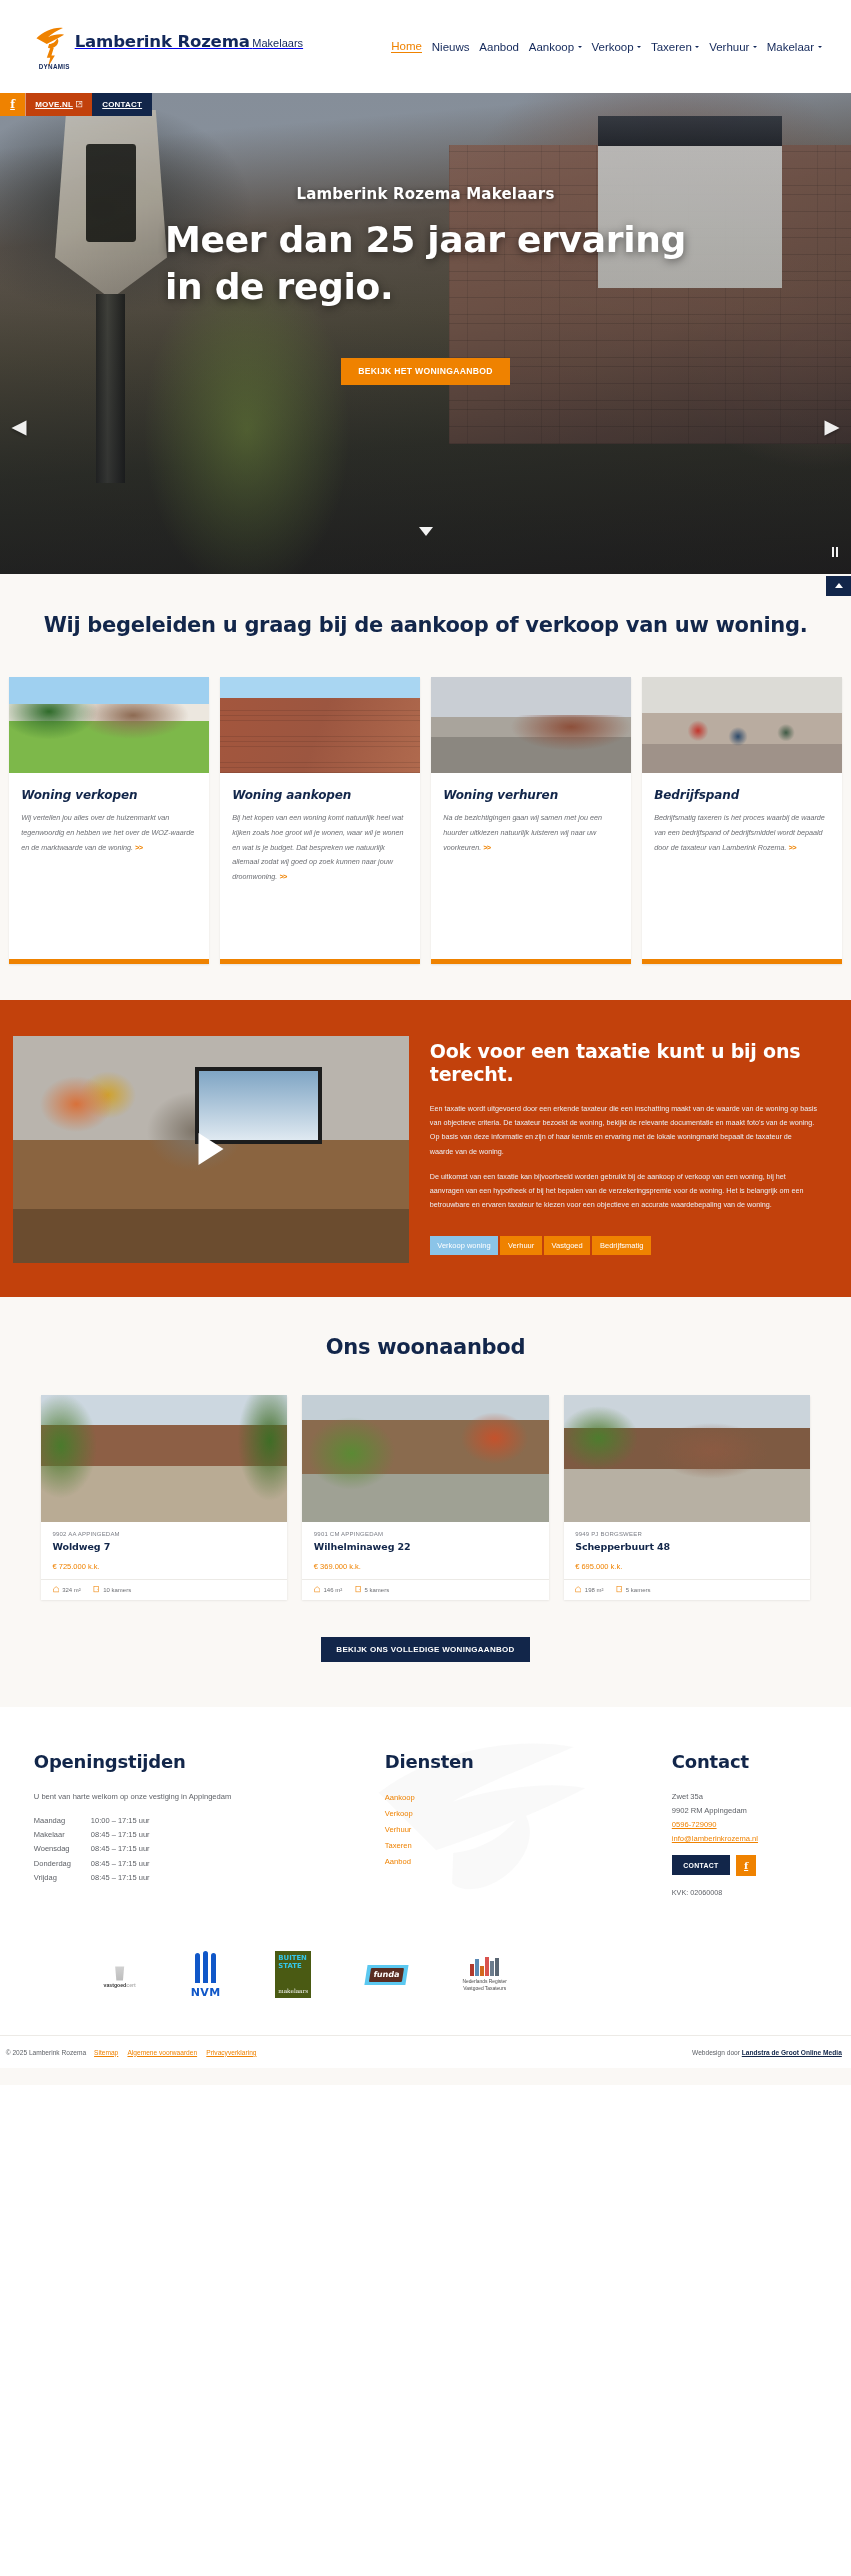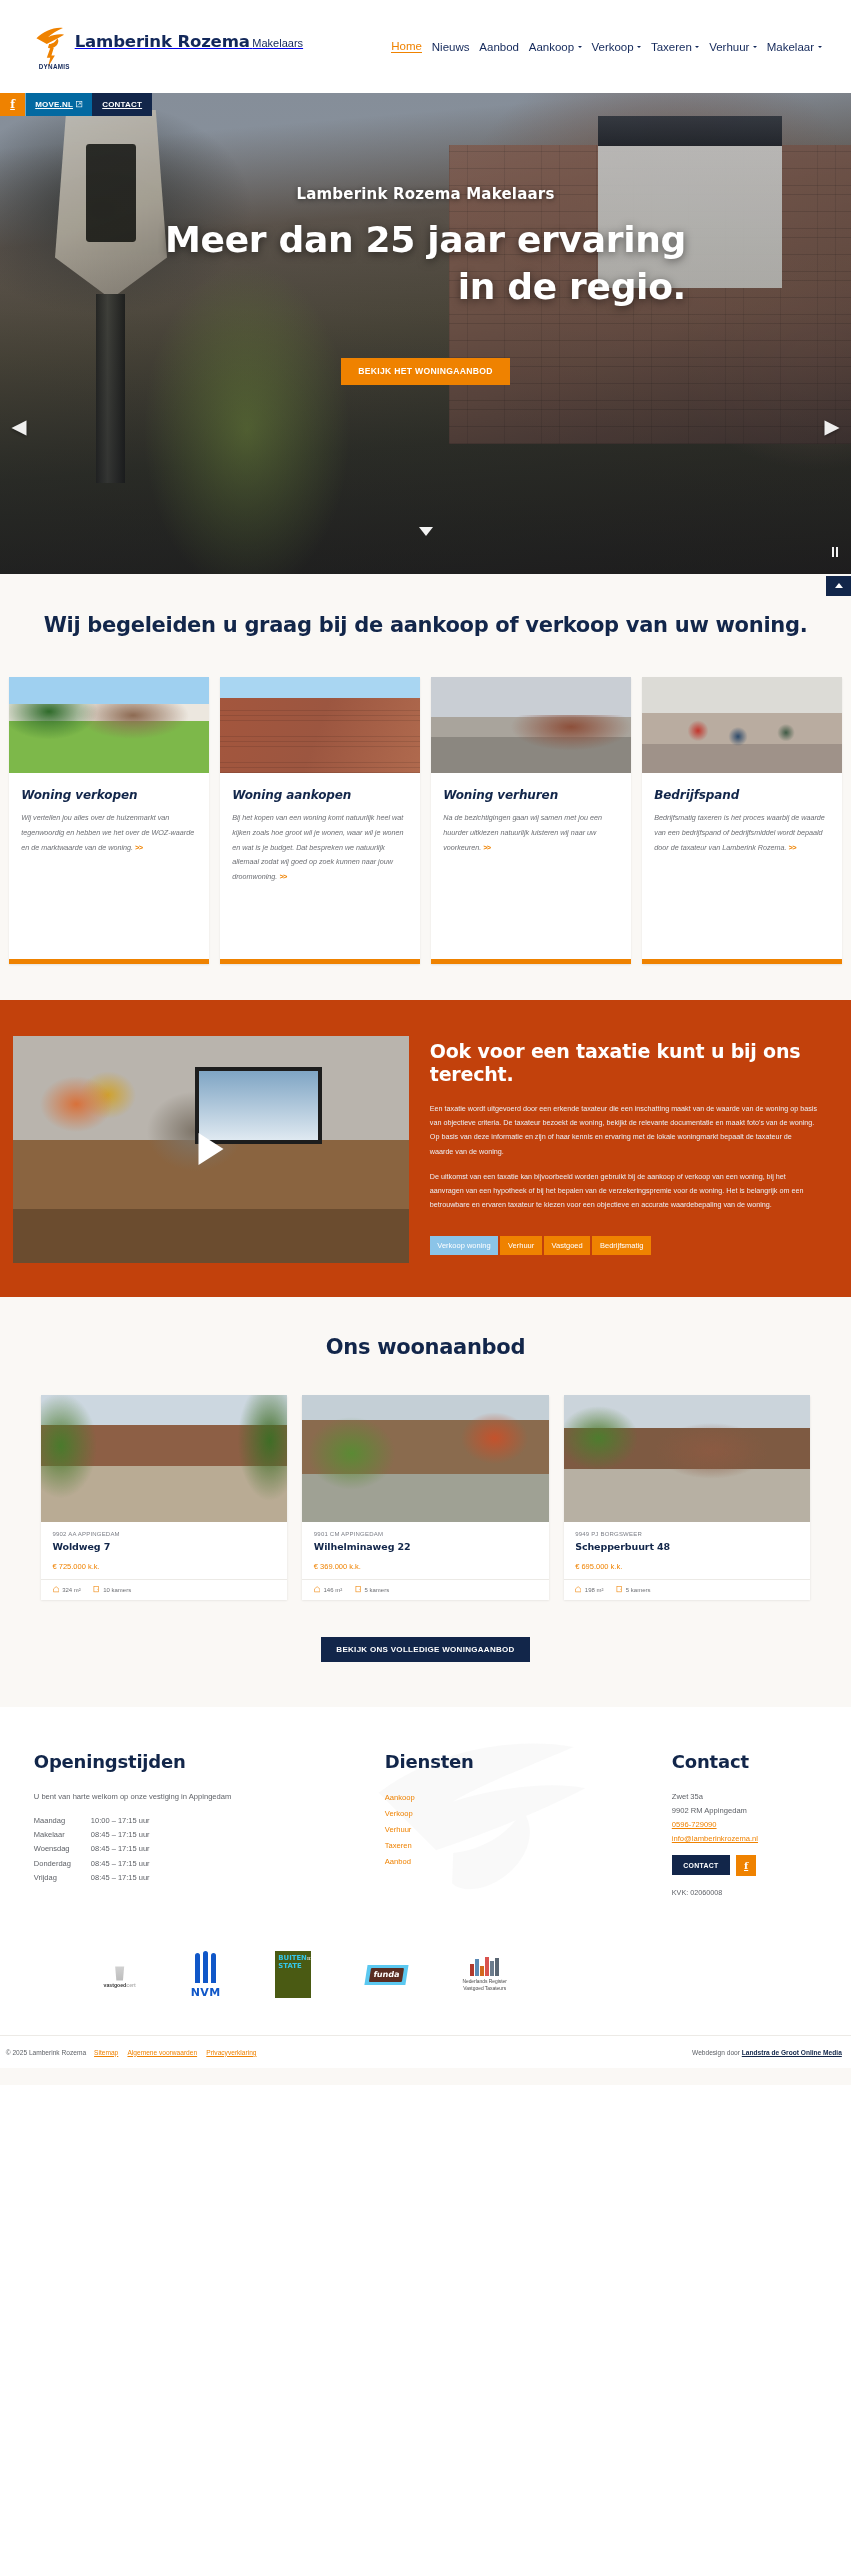--- a/index.html
+++ b/index.html
@@ -27,21 +27,21 @@
   .mainnav a{
     font-size:11.5px;color:#13285a;text-decoration:none;position:relative;
     display:inline-flex;align-items:center;gap:2.9px;
   }
   .mainnav a.active{color:#ef8200;border-bottom:1.1px solid #ef8200;padding-bottom:0.6px;}
   .caret{display:inline-block;width:0;height:0;border-left:2.3px solid transparent;border-right:2.3px solid transparent;border-top:2.9px solid #13285a;margin-left:0.6px;}
 
   
   .utilbar{position:absolute;top:93px;left:0;display:flex;z-index:45;height:23px;}
   .util-fb{width:25px;background:#ef8200;display:flex;align-items:center;justify-content:center;color:#fff;font-family:"DejaVu Serif",serif;font-weight:bold;font-size:11px;}
-  .util-move{background:#0369a1;color:#fff;display:flex;align-items:center;gap:3.4px;padding:0 9.2px;font-size:8px;font-weight:bold;letter-spacing:0.2px;border-left:0.6px solid rgba(255,255,255,.45);}
+  .util-move{background:#c2410c;color:#fff;display:flex;align-items:center;gap:3.4px;padding:0 9.2px;font-size:8px;font-weight:bold;letter-spacing:0.2px;border-left:0.6px solid rgba(255,255,255,.45);}
   .util-contact{background:#12264a;color:#fff;display:flex;align-items:center;padding:0 10.3px;font-size:8px;font-weight:bold;letter-spacing:0.2px;}
 
   
   .hero{height:481px;position:relative;overflow:hidden;background:#3d4753;}
   .hero-bg{position:absolute;inset:0;}
   .hero-sky{position:absolute;left:0;top:0;right:0;height:69px;background:linear-gradient(#b9c3cd,#9aa6b4);}
   .hero-photo{position:absolute;inset:0;
     background:
       radial-gradient(ellipse 241px 172px at 12% 24%, rgba(60,62,58,.95), transparent 62%),
       radial-gradient(ellipse 172px 276px at 29% 70%, rgba(118,140,62,.85), transparent 60%),
@@ -59,21 +59,21 @@
       repeating-linear-gradient(0deg, rgba(0,0,0,.14) 0 0.6px, transparent 0.6px 8.6px),
       repeating-linear-gradient(90deg, rgba(0,0,0,.1) 0 0.6px, transparent 0.6px 18.4px),
       linear-gradient(160deg,#9d6f5c,#7c5a4c 60%,#53403a);
     opacity:.85;}
   .hero-white-house{position:absolute;right:69px;top:23px;width:184px;height:172px;background:linear-gradient(#f2f2ee,#d6d6cf);opacity:.92;}
   .hero-white-house:before{content:"";position:absolute;left:0;right:0;top:0;height:30px;background:linear-gradient(#3a3f46,#22262c);}
   .hero-shade{position:absolute;inset:0;background:linear-gradient(180deg,rgba(10,14,25,.22),rgba(10,14,25,.18) 45%,rgba(10,14,25,.45));}
 
   .hero-content{position:absolute;inset:0;display:flex;flex-direction:column;align-items:center;padding-top:92px;z-index:5;}
   .hero-kicker{color:#fff;font-family:"DejaVu Sans",sans-serif;font-weight:bold;font-size:15px;letter-spacing:0.2px;text-shadow:0 1.1px 5.7px rgba(0,0,0,.55);}
-  .hero-title{color:#fff;font-family:"DejaVu Sans",sans-serif;font-weight:bold;font-size:36px;line-height:1.32;text-align:right;margin-top:12.6px;text-shadow:0 1.7px 8px rgba(0,0,0,.5);letter-spacing:-0.3px;}
+  .hero-title{color:#fff;font-family:"DejaVu Sans",sans-serif;font-weight:bold;font-size:36px;line-height:1.32;text-align:left;margin-top:12.6px;text-shadow:0 1.7px 8px rgba(0,0,0,.5);letter-spacing:-0.3px;}
   .hero-cta{margin-top:47px;background:#ef8200;color:#fff;border:none;font-family:"Liberation Sans",sans-serif;font-size:8.6px;font-weight:bold;letter-spacing:0.3px;padding:8.6px 17px;cursor:pointer;}
 
   .hero-arrow{position:absolute;top:324px;color:#fff;font-size:19.5px;line-height:1;opacity:.92;cursor:pointer;z-index:6;text-shadow:0 1.1px 3.4px rgba(0,0,0,.5);}
   .hero-arrow.l{left:11.5px;}
   .hero-arrow.r{right:11.5px;}
   .hero-down{position:absolute;left:50%;transform:translateX(-50%);top:527px;z-index:6;cursor:pointer;
     width:0;height:0;border-left:7.5px solid transparent;border-right:7.5px solid transparent;border-top:9.8px solid #fff;opacity:.95;}
   .hero-pause{position:absolute;right:12.6px;top:547px;z-index:6;cursor:pointer;display:flex;gap:2.3px;}
   .hero-pause i{display:block;width:2.3px;height:9.8px;background:#fff;opacity:.95;}
 
@@ -183,21 +183,21 @@
      radial-gradient(circle 1.7px at 50% 12%, #bdbdbd, transparent 70%),
      linear-gradient(#d9d9d9,#bcbcbc);clip-path:polygon(20% 28%,80% 28%,72% 100%,28% 100%);}
   .p-vgc-t{font-size:5.2px;font-weight:bold;color:#3c3c3c;margin-top:1.7px;}
   .p-vgc-t i{color:#b0b0b0;font-style:normal;}
   .nvm-mark{width:22px;height:32px;position:relative;}
   .nvm-mark i{position:absolute;bottom:0;width:5.7px;background:#1057c8;border-radius:2.9px 2.9px 0 0;}
   .nvm-mark i:nth-child(1){left:0;height:30px;}
   .nvm-mark i:nth-child(2){left:8px;height:32px;}
   .nvm-mark i:nth-child(3){left:16px;height:30px;}
   .nvm-t{font-family:"DejaVu Sans",sans-serif;font-weight:bold;font-size:11px;color:#1057c8;letter-spacing:0.3px;margin-top:2.9px;}
-  .bs{width:36px;height:47px;background:#4a5a13;display:flex;flex-direction:row;justify-content:space-between;padding:4px 2.9px;}
+  .bs{width:36px;height:47px;background:#4a5a13;display:flex;flex-direction:column;justify-content:space-between;padding:4px 2.9px;}
   .bs-top{color:#33c6e8;font-family:"DejaVu Sans",sans-serif;font-weight:bold;font-size:6.9px;line-height:1.1;}
   .bs-bot{color:#fff;font-family:"DejaVu Serif",serif;font-size:5.7px;}
   .funda{width:41px;height:19.5px;background:#5bc8f0;transform:skewX(-9deg);display:flex;align-items:center;justify-content:center;}
   .funda i{display:block;width:33px;height:13.8px;background:#5a2d22;color:#fff;font-family:"DejaVu Sans",sans-serif;font-style:normal;font-weight:bold;font-size:8px;display:flex;align-items:center;justify-content:center;border-radius:1.1px;}
   .nrvt-bars{display:flex;align-items:flex-end;gap:1.1px;height:19.5px;}
   .nrvt-bars i{display:block;width:4px;}
   .nrvt-t{font-size:4.9px;color:#4a4a4a;line-height:1.35;text-align:center;margin-top:2.9px;}
 
   .copybar{border-top:0.6px solid #eceae6;margin-top:23px;}
   .copyinner{width:851px;display:flex;align-items:center;padding:12.6px 9.2px 12.6px 5.7px;}

